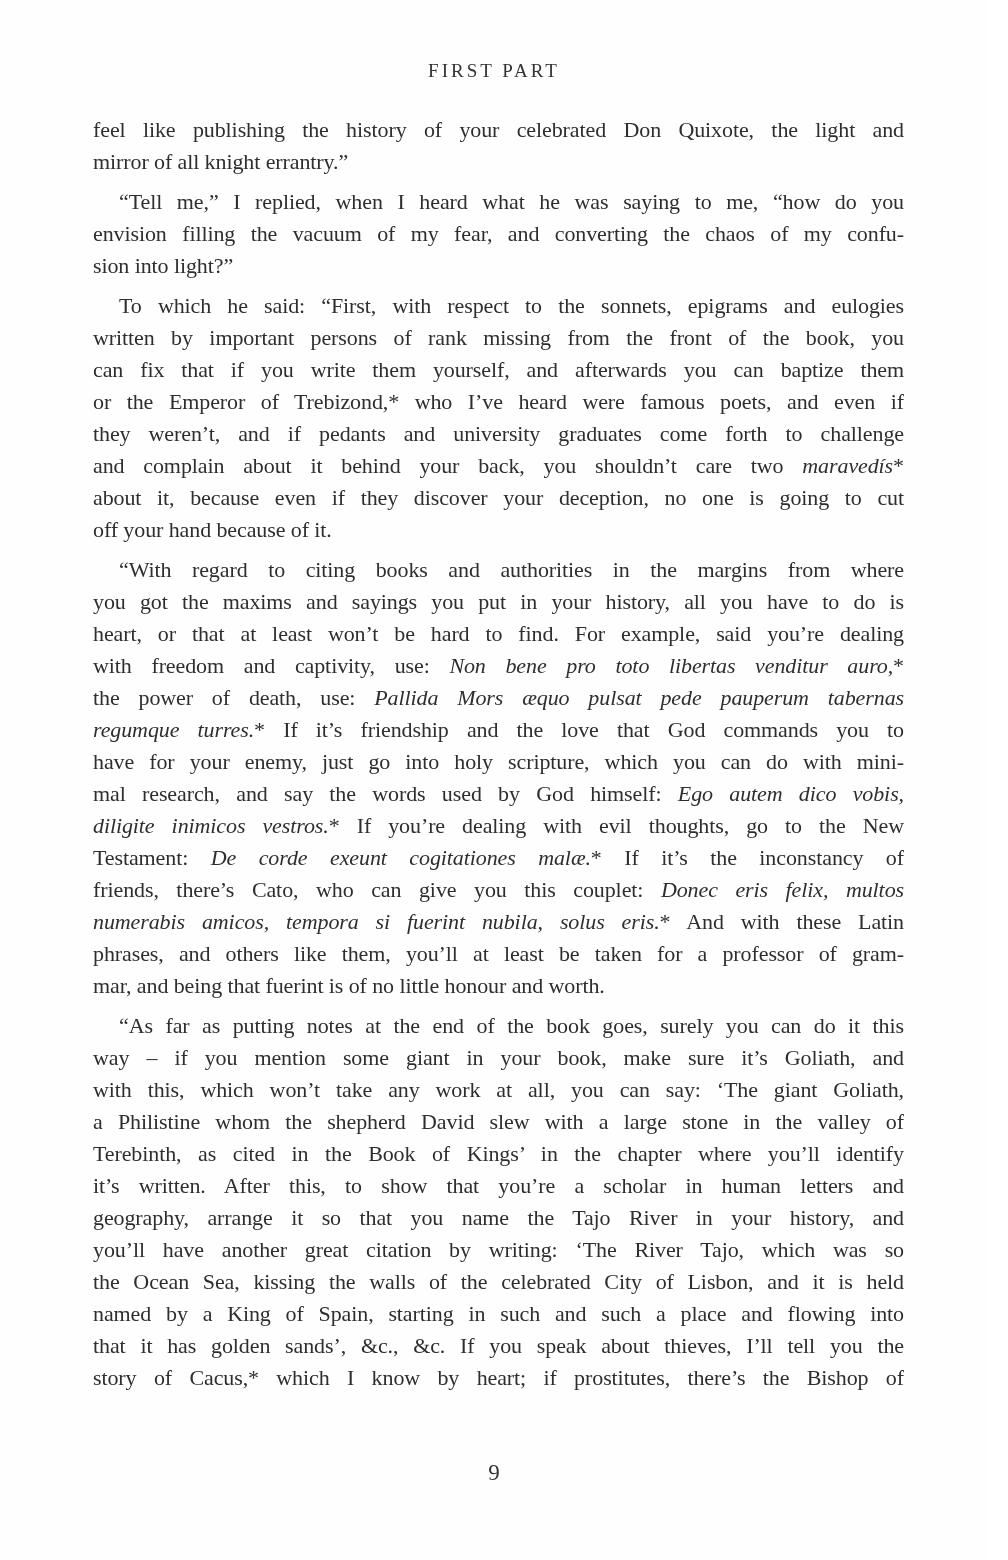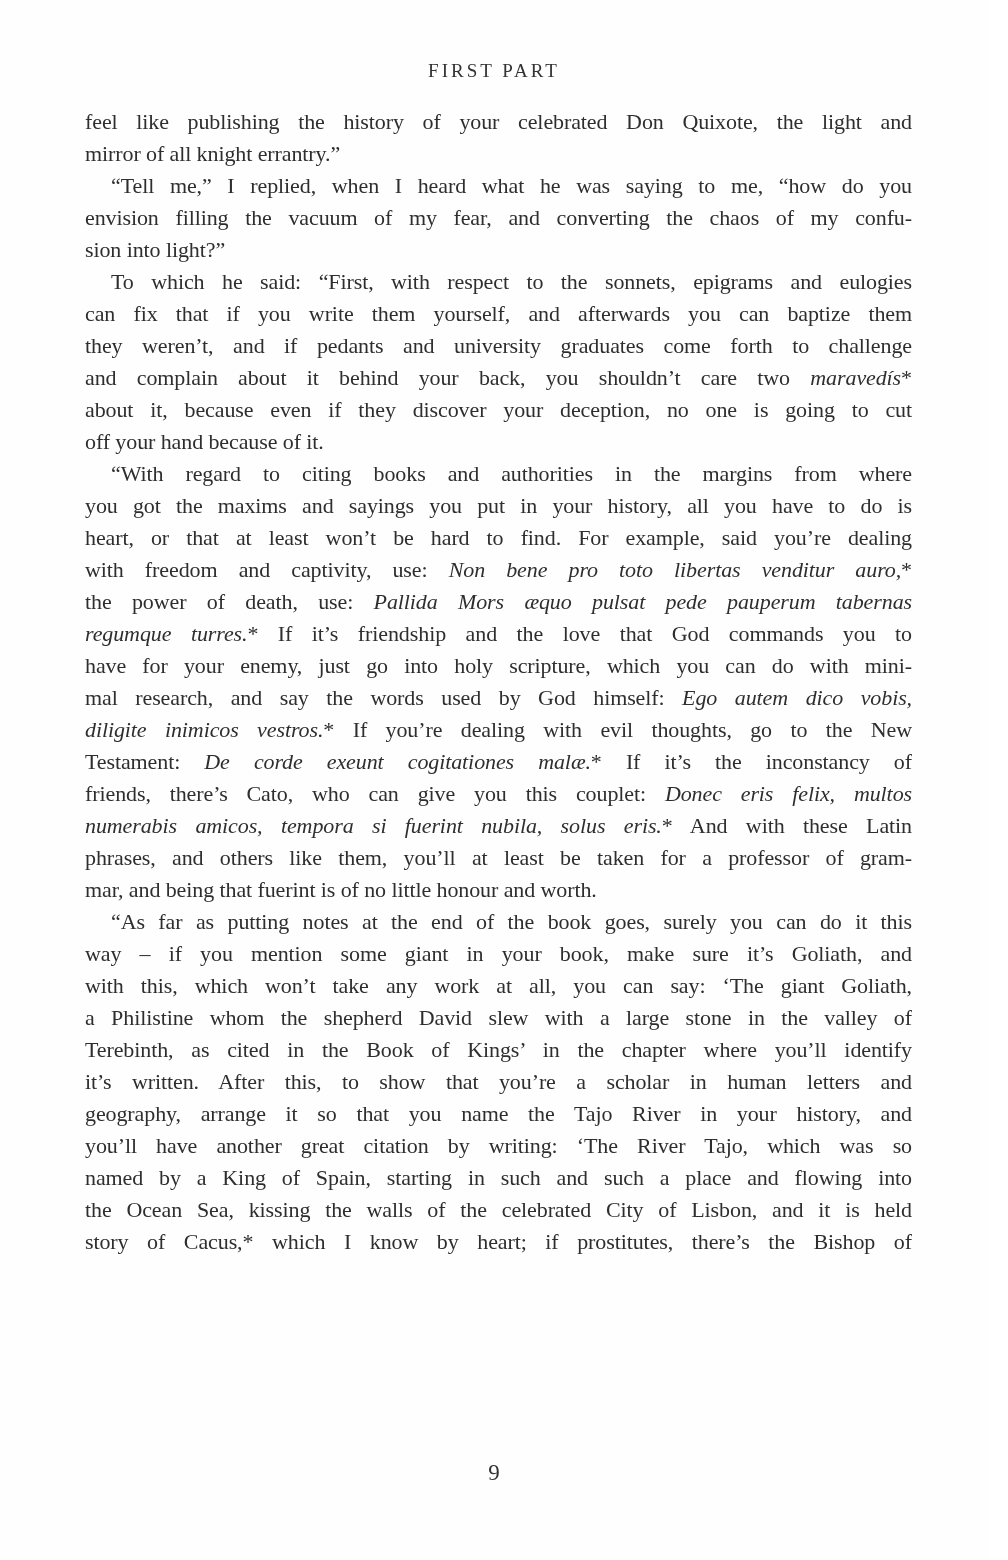--- a/index.html
+++ b/index.html
@@ -29,21 +29,21 @@
   .text-block {
     position: absolute;
     top: 106px;
     left: 85px;
     width: 827px;
     font-size: 22px;
     line-height: 32px;
     letter-spacing: -0.1px;
   }
   .paragraph {
-    margin: 0;
+    margin: 8px;
   }
   .line {
     height: 32px;
     overflow: hidden;
     text-align: justify;
     text-align-last: justify;
   }
   .line.last {
     text-align-last: left;
   }
@@ -74,21 +74,23 @@
         <div class="line">feel like publishing the history of your celebrated Don Quixote, the light and</div>
         <div class="line last">mirror of all knight errantry.”</div>
       </div>
       <div class="paragraph">
         <div class="line indent">“Tell me,” I replied, when I heard what he was saying to me, “how do you</div>
         <div class="line">envision filling the vacuum of my fear, and converting the chaos of my confu-</div>
         <div class="line last">sion into light?”</div>
       </div>
       <div class="paragraph">
         <div class="line indent">To which he said: “First, with respect to the sonnets, epigrams and eulogies</div>
+        <div class="line">written by important persons of rank missing from the front of the book, you</div>
         <div class="line">can fix that if you write them yourself, and afterwards you can baptize them</div>
+        <div class="line">or the Emperor of Trebizond,* who I’ve heard were famous poets, and even if</div>
         <div class="line">they weren’t, and if pedants and university graduates come forth to challenge</div>
         <div class="line">and complain about it behind your back, you shouldn’t care two <i>maravedís</i>*</div>
         <div class="line">about it, because even if they discover your deception, no one is going to cut</div>
         <div class="line last">off your hand because of it.</div>
       </div>
       <div class="paragraph">
         <div class="line indent">“With regard to citing books and authorities in the margins from where</div>
         <div class="line">you got the maxims and sayings you put in your history, all you have to do is</div>
         <div class="line">heart, or that at least won’t be hard to find. For example, said you’re dealing</div>
         <div class="line">with freedom and captivity, use: <i>Non bene pro toto libertas venditur auro,</i>*</div>
@@ -105,20 +107,21 @@
       </div>
       <div class="paragraph">
         <div class="line indent">“As far as putting notes at the end of the book goes, surely you can do it this</div>
         <div class="line">way – if you mention some giant in your book, make sure it’s Goliath, and</div>
         <div class="line">with this, which won’t take any work at all, you can say: ‘The giant Goliath,</div>
         <div class="line">a Philistine whom the shepherd David slew with a large stone in the valley of</div>
         <div class="line">Terebinth, as cited in the Book of Kings’ in the chapter where you’ll identify</div>
         <div class="line">it’s written. After this, to show that you’re a scholar in human letters and</div>
         <div class="line">geography, arrange it so that you name the Tajo River in your history, and</div>
         <div class="line">you’ll have another great citation by writing: ‘The River Tajo, which was so</div>
+        <div class="line">the Ocean Sea, kissing the walls of the celebrated City of Lisbon, and it is held</div>
         <div class="line">named by a King of Spain, starting in such and such a place and flowing into</div>
-        <div class="line">the Ocean Sea, kissing the walls of the celebrated City of Lisbon, and it is held</div>
+        <div class="line">that it has golden sands’, &amp;c., &amp;c. If you speak about thieves, I’ll tell you the</div>
         <div class="line">story of Cacus,* which I know by heart; if prostitutes, there’s the Bishop of</div>
       </div>
     </div>
 
   <div class="page-number">9</div>
 </div>
 
 </body></html>

